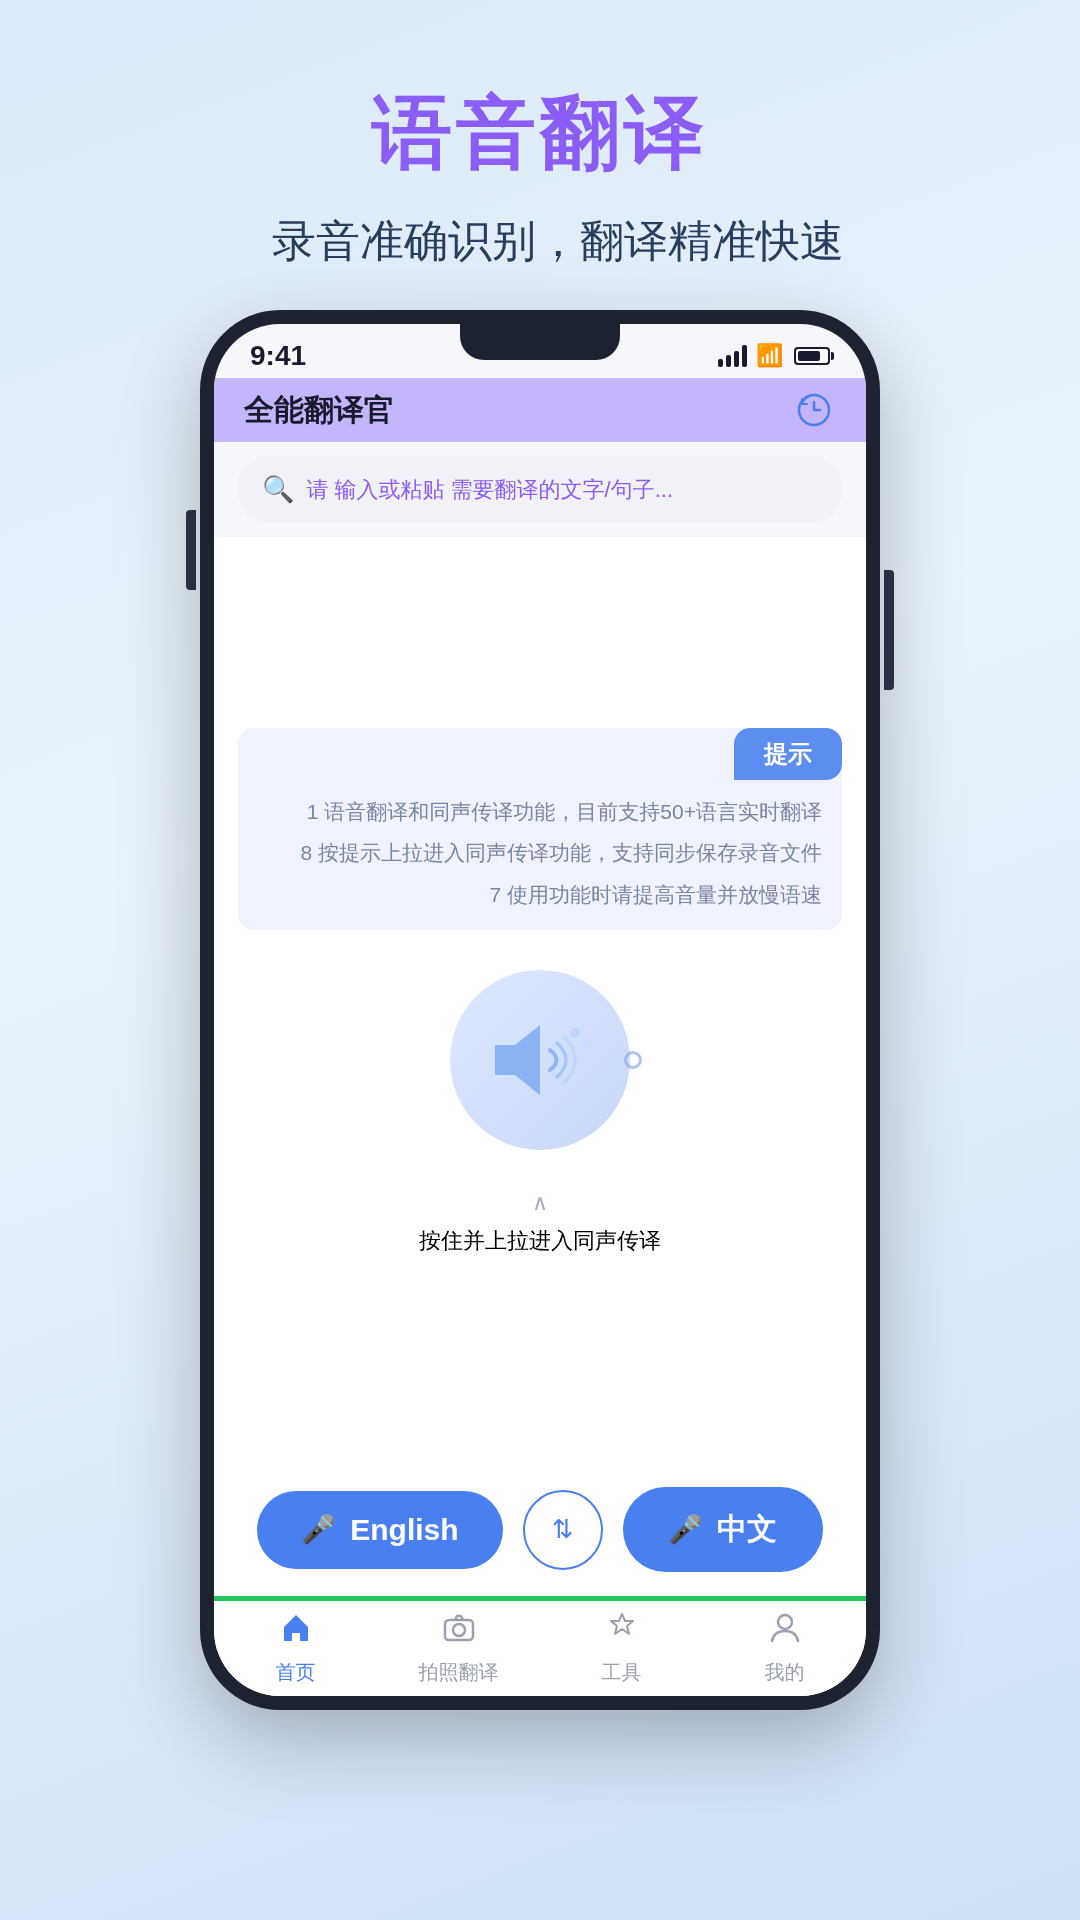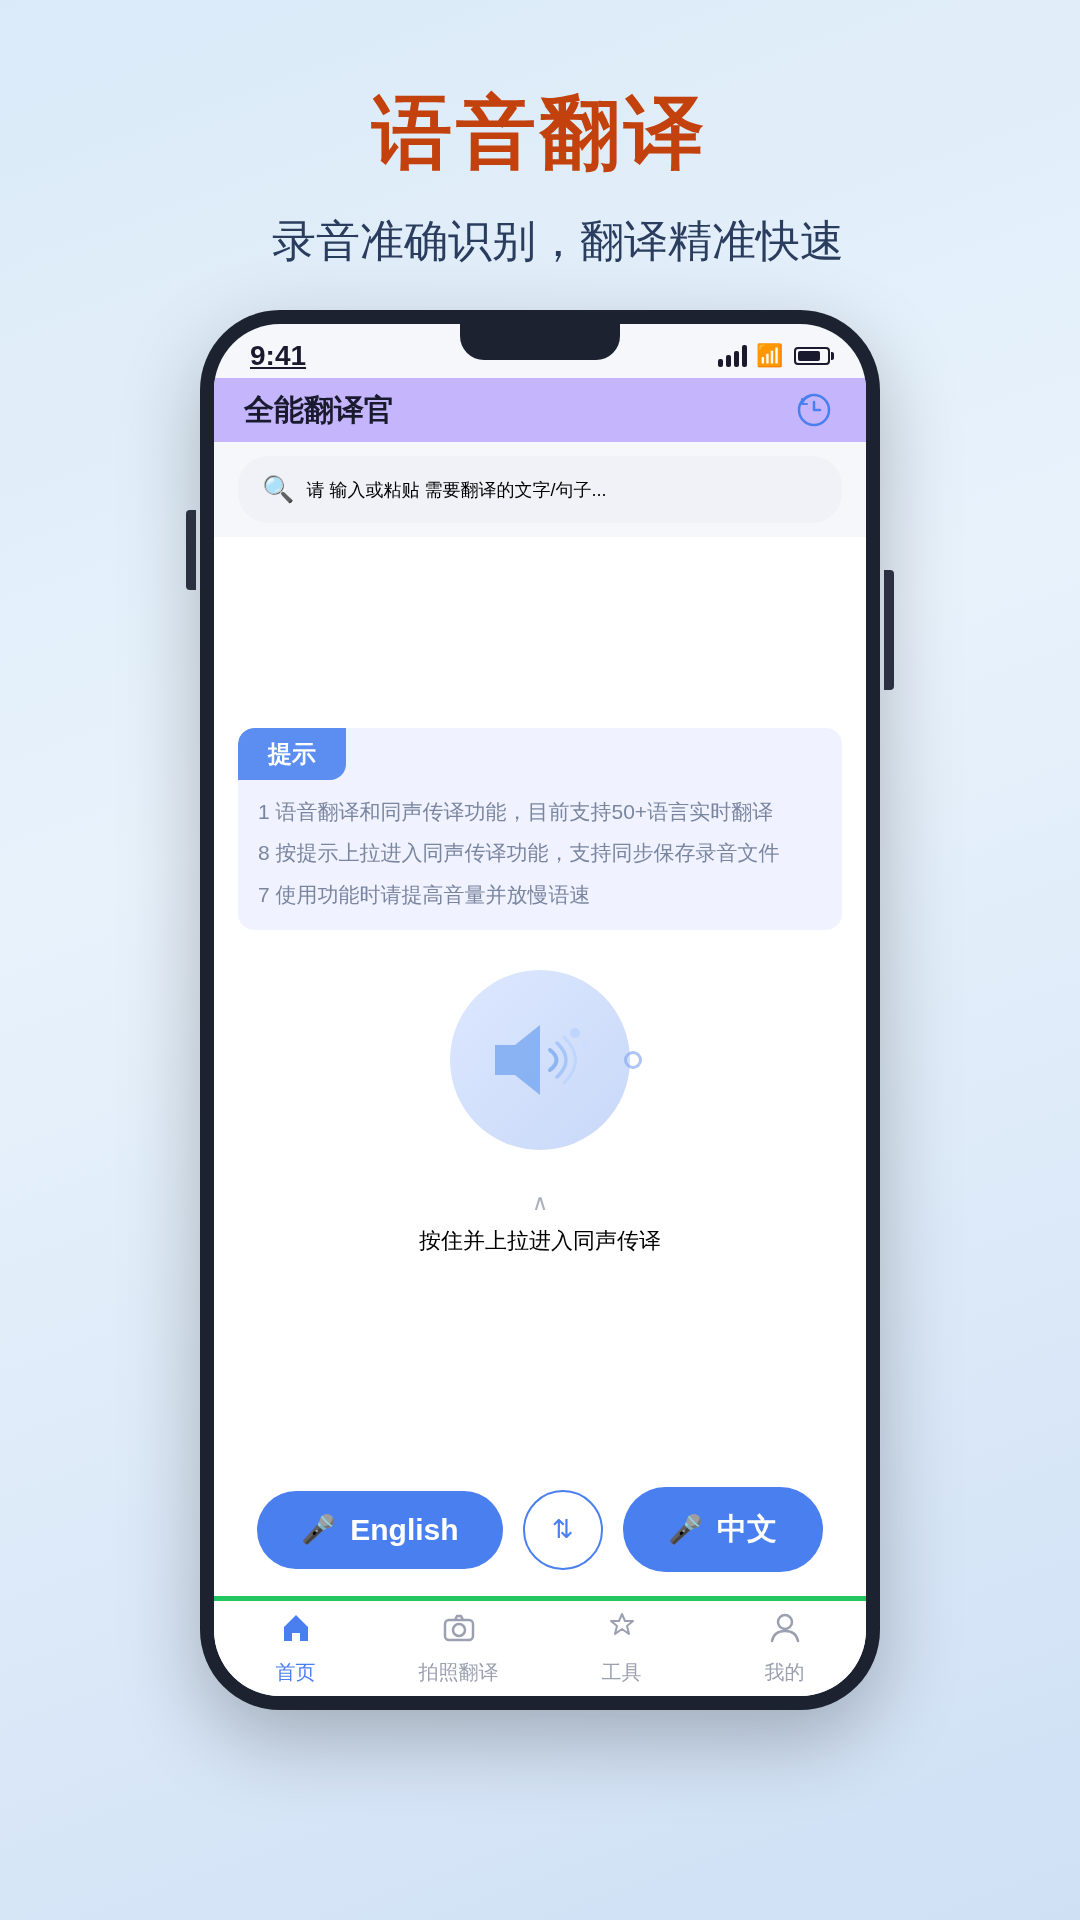--- a/index.html
+++ b/index.html
@@ -14,21 +14,21 @@
     }
 
     
     .page-header {
       text-align: center;
       padding-top: 80px;
     }
     .page-title {
       font-size: 80px;
       font-weight: 900;
-      color: #c2410c;
+      color: #8b5cf6;
       letter-spacing: 4px;
       font-family: Liberation Mono, monospace;
     }
     .page-subtitle {
       font-size: 44px;
       color: #2a3d5e;
       margin-top: 24px;
       font-weight: 400;
       padding-left: 36px;
     }
@@ -105,21 +105,20 @@
       padding: 10px 36px 0 36px;
       height: 54px;
       flex-shrink: 0;
       position: relative;
       z-index: 5;
     }
     .status-time {
       font-size: 28px;
       font-weight: 600;
       color: #1a1a2e;
-      text-decoration: underline;
     }
     .status-icons {
       display: flex;
       align-items: center;
       gap: 10px;
     }
     .signal-bars {
       display: flex;
       align-items: flex-end;
       gap: 3px;
@@ -189,34 +188,35 @@
       margin: 14px 24px;
       background: #f0f2f8;
       border-radius: 30px;
       padding: 18px 24px;
       display: flex;
       align-items: center;
       gap: 12px;
       flex-shrink: 0;
     }
     .search-placeholder {
-      font-size: 18px;
-      color: #000000;
+      font-size: 22px;
+      color: #8b5cf6;
     }
 
     
     .main-content {
       flex: 1;
       display: flex;
       flex-direction: column;
       align-items: center;
       justify-content: center;
       position: relative;
       padding: 0 24px;
       background: white;
+      text-align: right;
     }
 
     
     .tips-card {
       width: 100%;
       background: #f0f3ff;
       border-radius: 16px;
       padding: 0 0 20px 0;
       margin-bottom: 40px;
       overflow: hidden;

